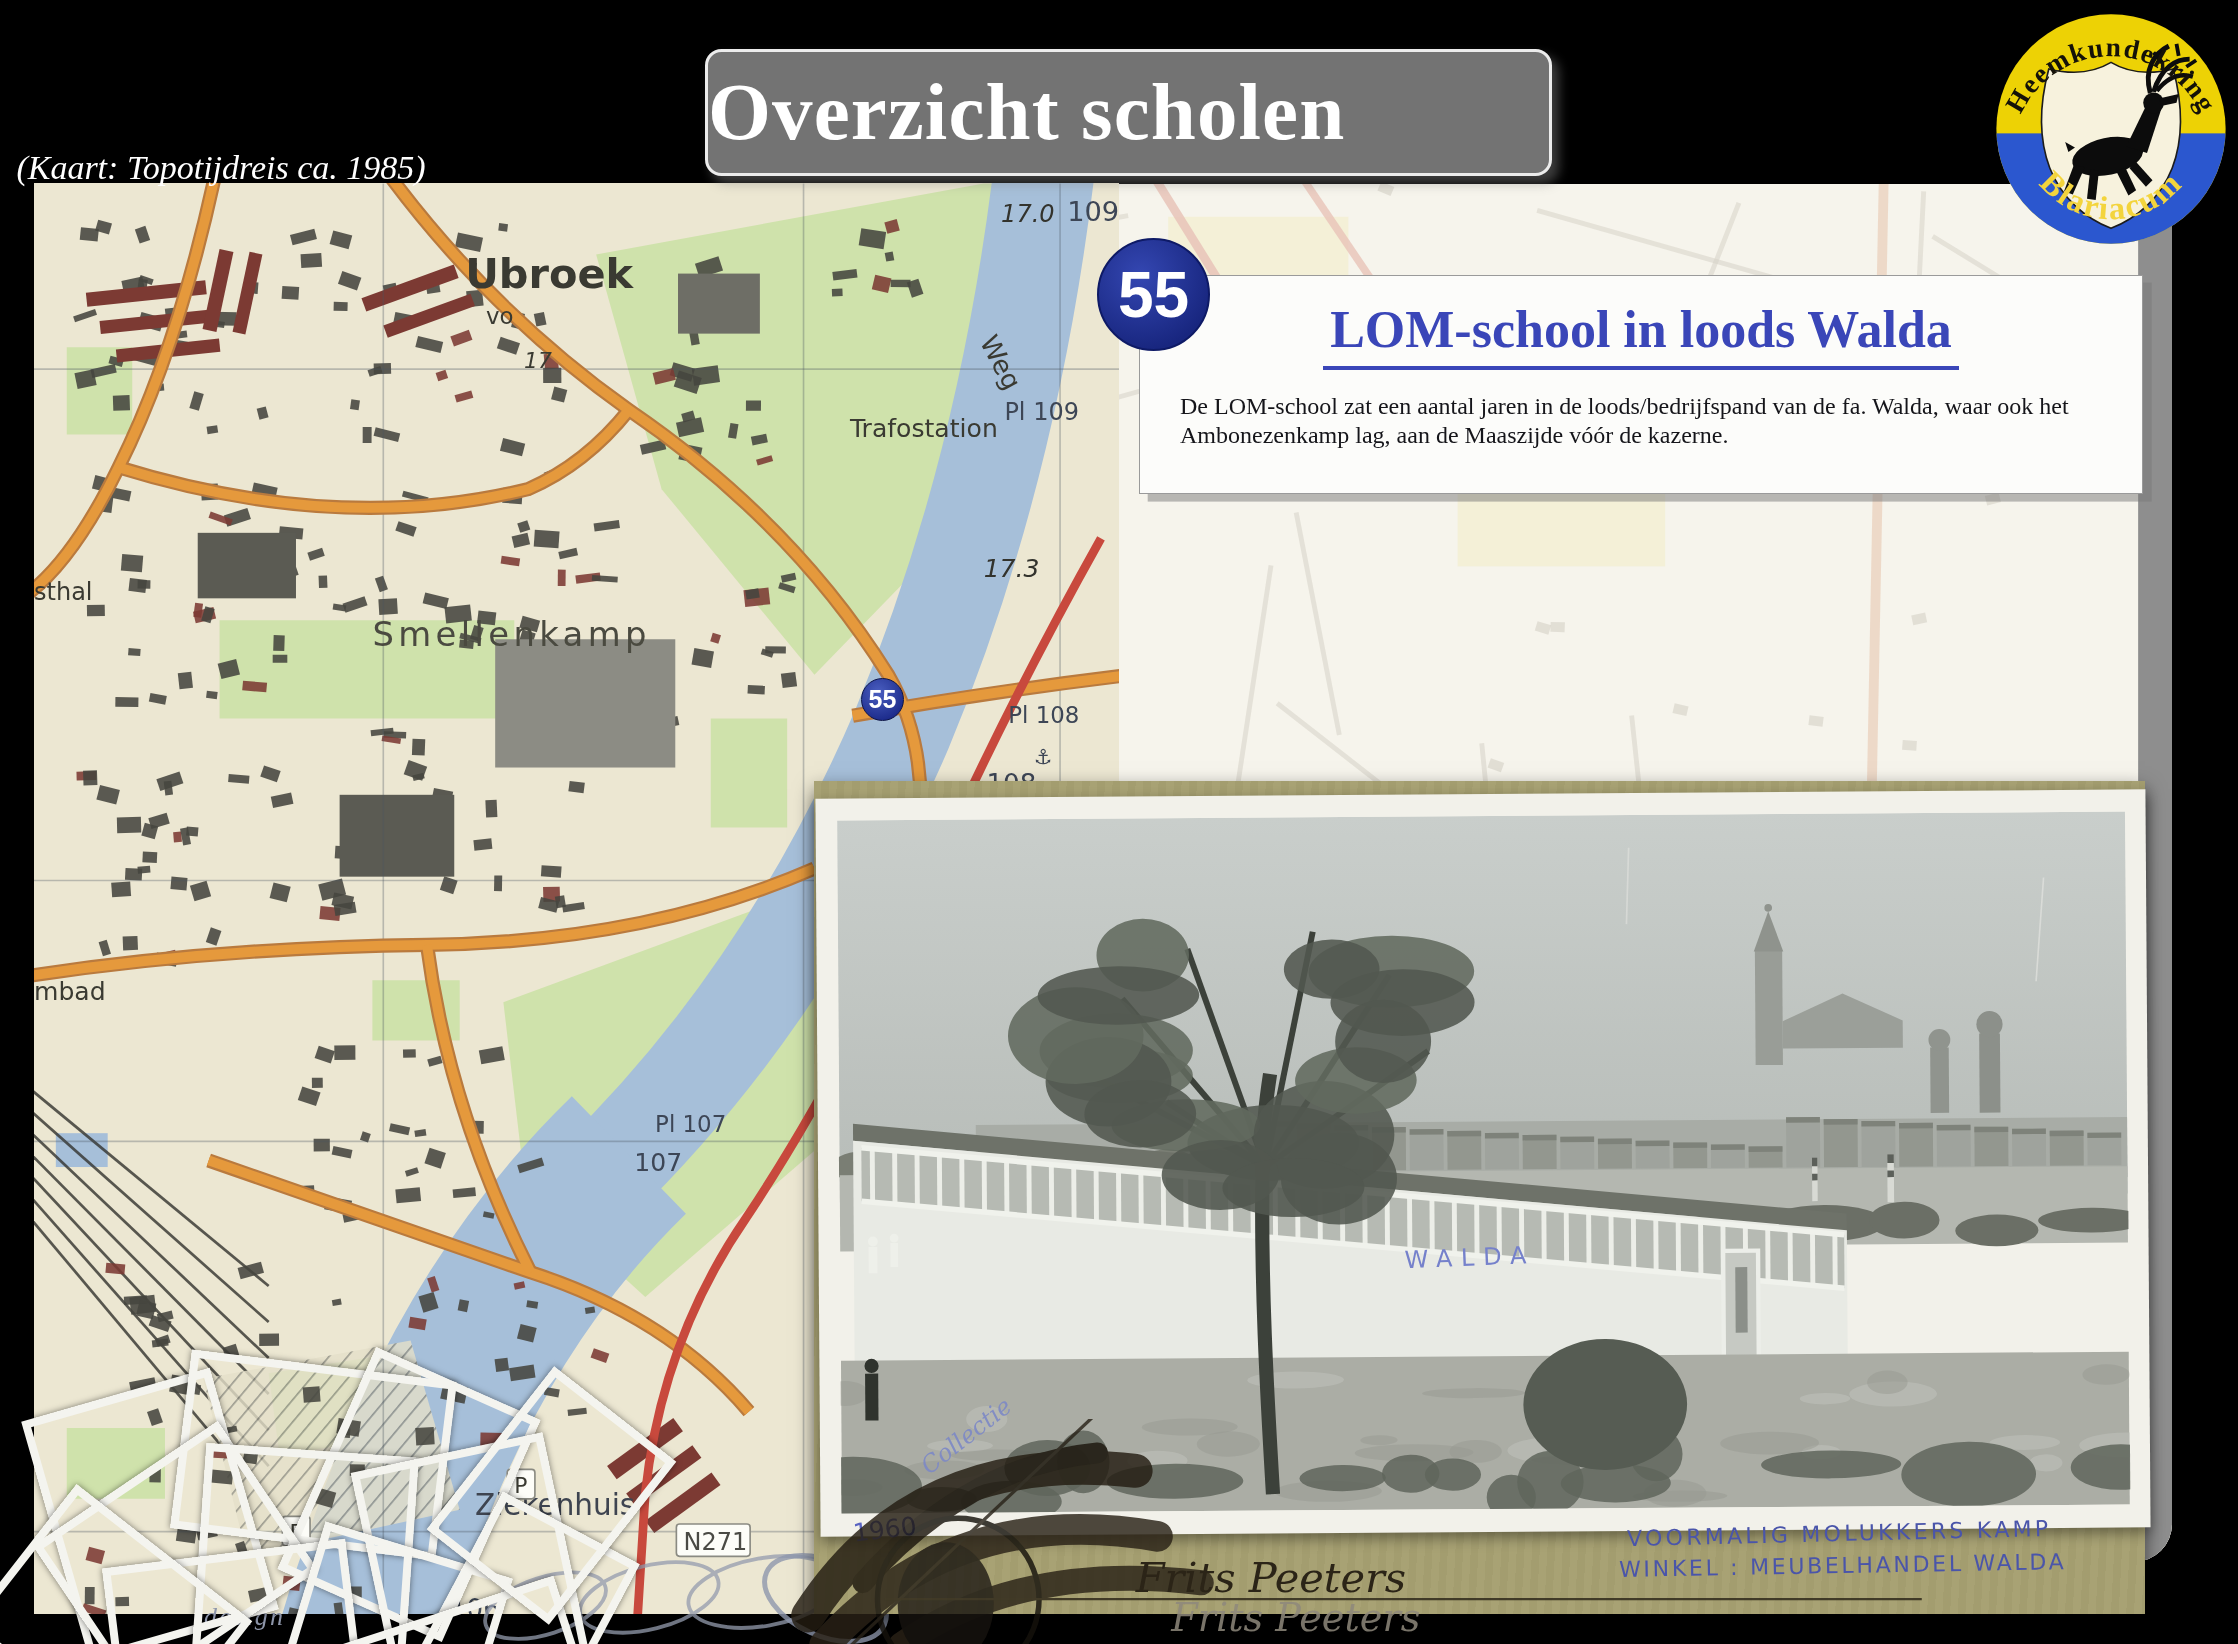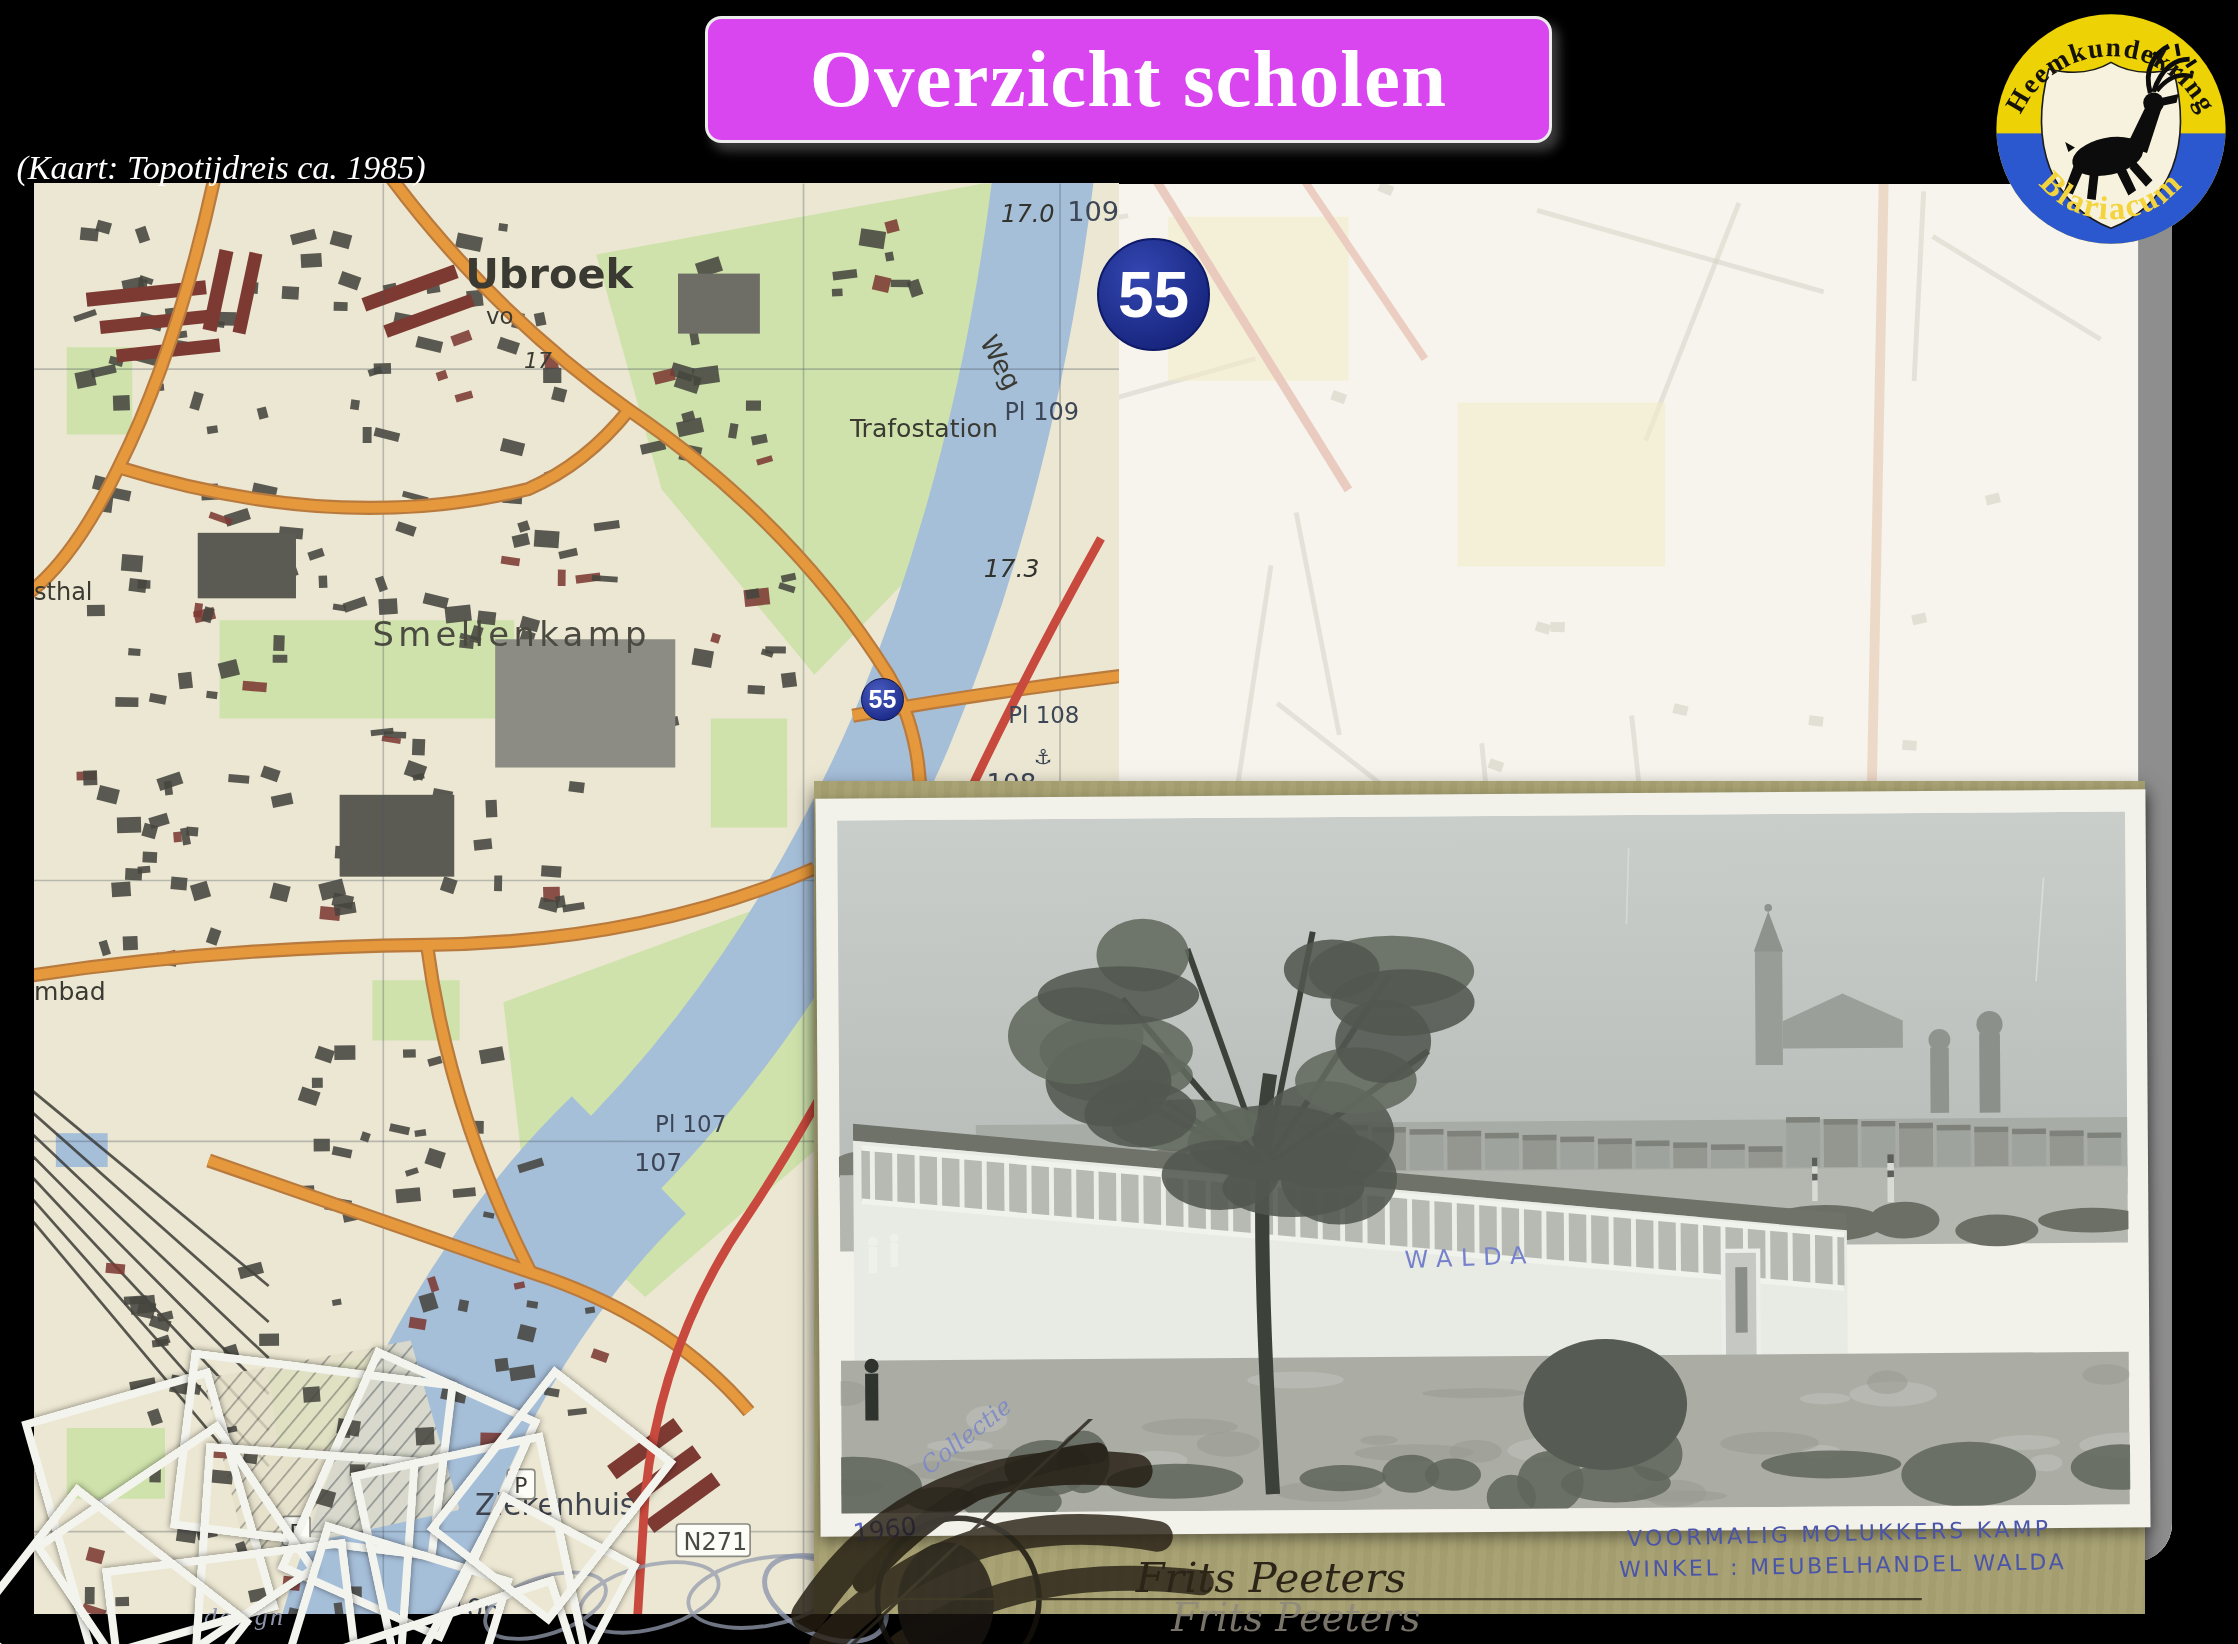--- a/index.html
+++ b/index.html
@@ -1,23 +1,23 @@
 <!DOCTYPE html>
 <html style="font-size:8.7px"><head>
 <meta charset="utf-8">
 <style>
   html,body{margin:0;padding:0;background:#000;}
   body{width:2239px;height:1645px;font-family:"Liberation Serif",serif;}
   #slide{position:relative;width:2239px;height:1645px;background:#000;overflow:hidden;}
   .abs{position:absolute;}
 
   
-  #title-box{left:705px;top:16px;width:841px;height:121px;background:#d946ef;
+  #title-box{left:705px;top:49px;width:841px;height:121px;background:#737373;
     border:3.8px solid #ececec;border-radius:16.4px;box-shadow:6.6px 7.6px 11px rgba(135,135,135,.45);
-    display:flex;align-items:center;justify-content:center;z-index:70;}
+    display:flex;align-items:center;z-index:70;}
   #title-box .t{color:#fff;font-size:81px;font-weight:bold;letter-spacing:1.1px;font-family:"Liberation Serif",serif;}
   #map-caption{left:16.4px;top:149px;color:#fff;font-size:34px;z-index:70;font-family:"Liberation Serif",serif;font-style:italic;}
 
   
   #map-wrap{left:34px;top:183px;width:1085px;height:1431px;z-index:5;background:#ece7d2;}
   
   #sheet{left:1119px;top:184px;width:1053px;height:1378px;background:#f6f4ec;
     border-radius:0 0 38px 0;overflow:hidden;z-index:10;}
 
   
@@ -741,20 +741,26 @@
         <rect x="52" y="782" width="16" height="48" fill="#eef0ea"></rect>
         <circle cx="99" cy="766" r="8" fill="#eef0ea"></circle>
         <rect x="92" y="775" width="14" height="44" fill="#eef0ea"></rect>
         <circle cx="56" cy="1000" r="13" fill="#2f332d"></circle>
         <rect x="44" y="1014" width="24" height="86" fill="#2f332d"></rect>
         <line x1="2210" y1="120" x2="2195" y2="310" stroke="#e8e8e4" stroke-width="3" opacity="0.6"></line>
         <line x1="1450" y1="60" x2="1445" y2="200" stroke="#e8e8e4" stroke-width="3" opacity="0.5"></line>
       </svg>
   </div>
 
+  <div class="abs" id="card">
+    <div id="card-title">
+      <span>LOM-school in loods Walda</span>
+    </div>
+    <div id="card-body">De LOM-school zat een aantal jaren in de loods/bedrijfspand van de fa. Walda, waar ook het Ambonezenkamp lag, aan de Maaszijde vóór de kazerne.</div>
+  </div>
 
   <div class="abs badge55" id="badge-big">55</div>
   <div class="abs badge55" id="badge-small">55</div>
 
   <div class="abs" id="title-box">
     <div class="t">Overzicht scholen</div>
   </div>
   <div class="abs" id="map-caption">(Kaart: Topotijdreis ca. 1985)</div>
 
   <div class="abs handwriting" id="caption1">VOORMALIG MOLUKKERS KAMP</div>

